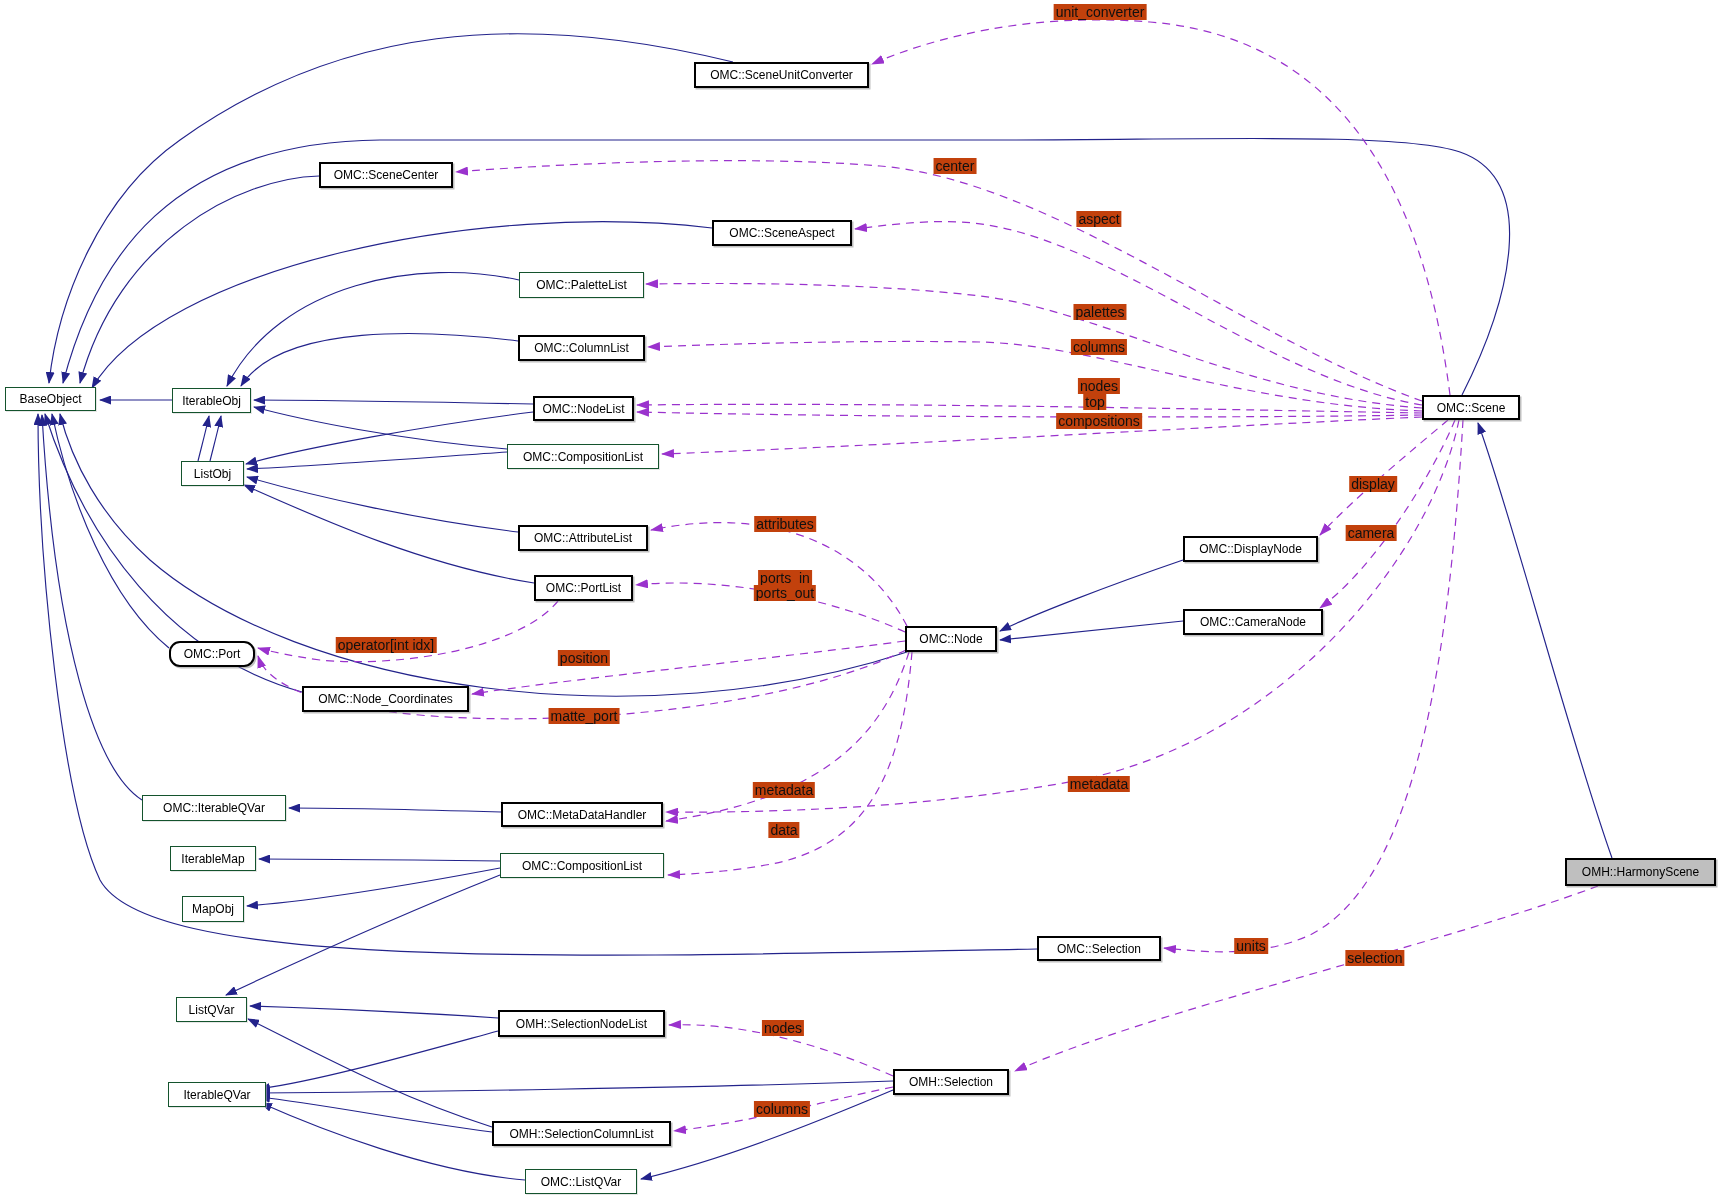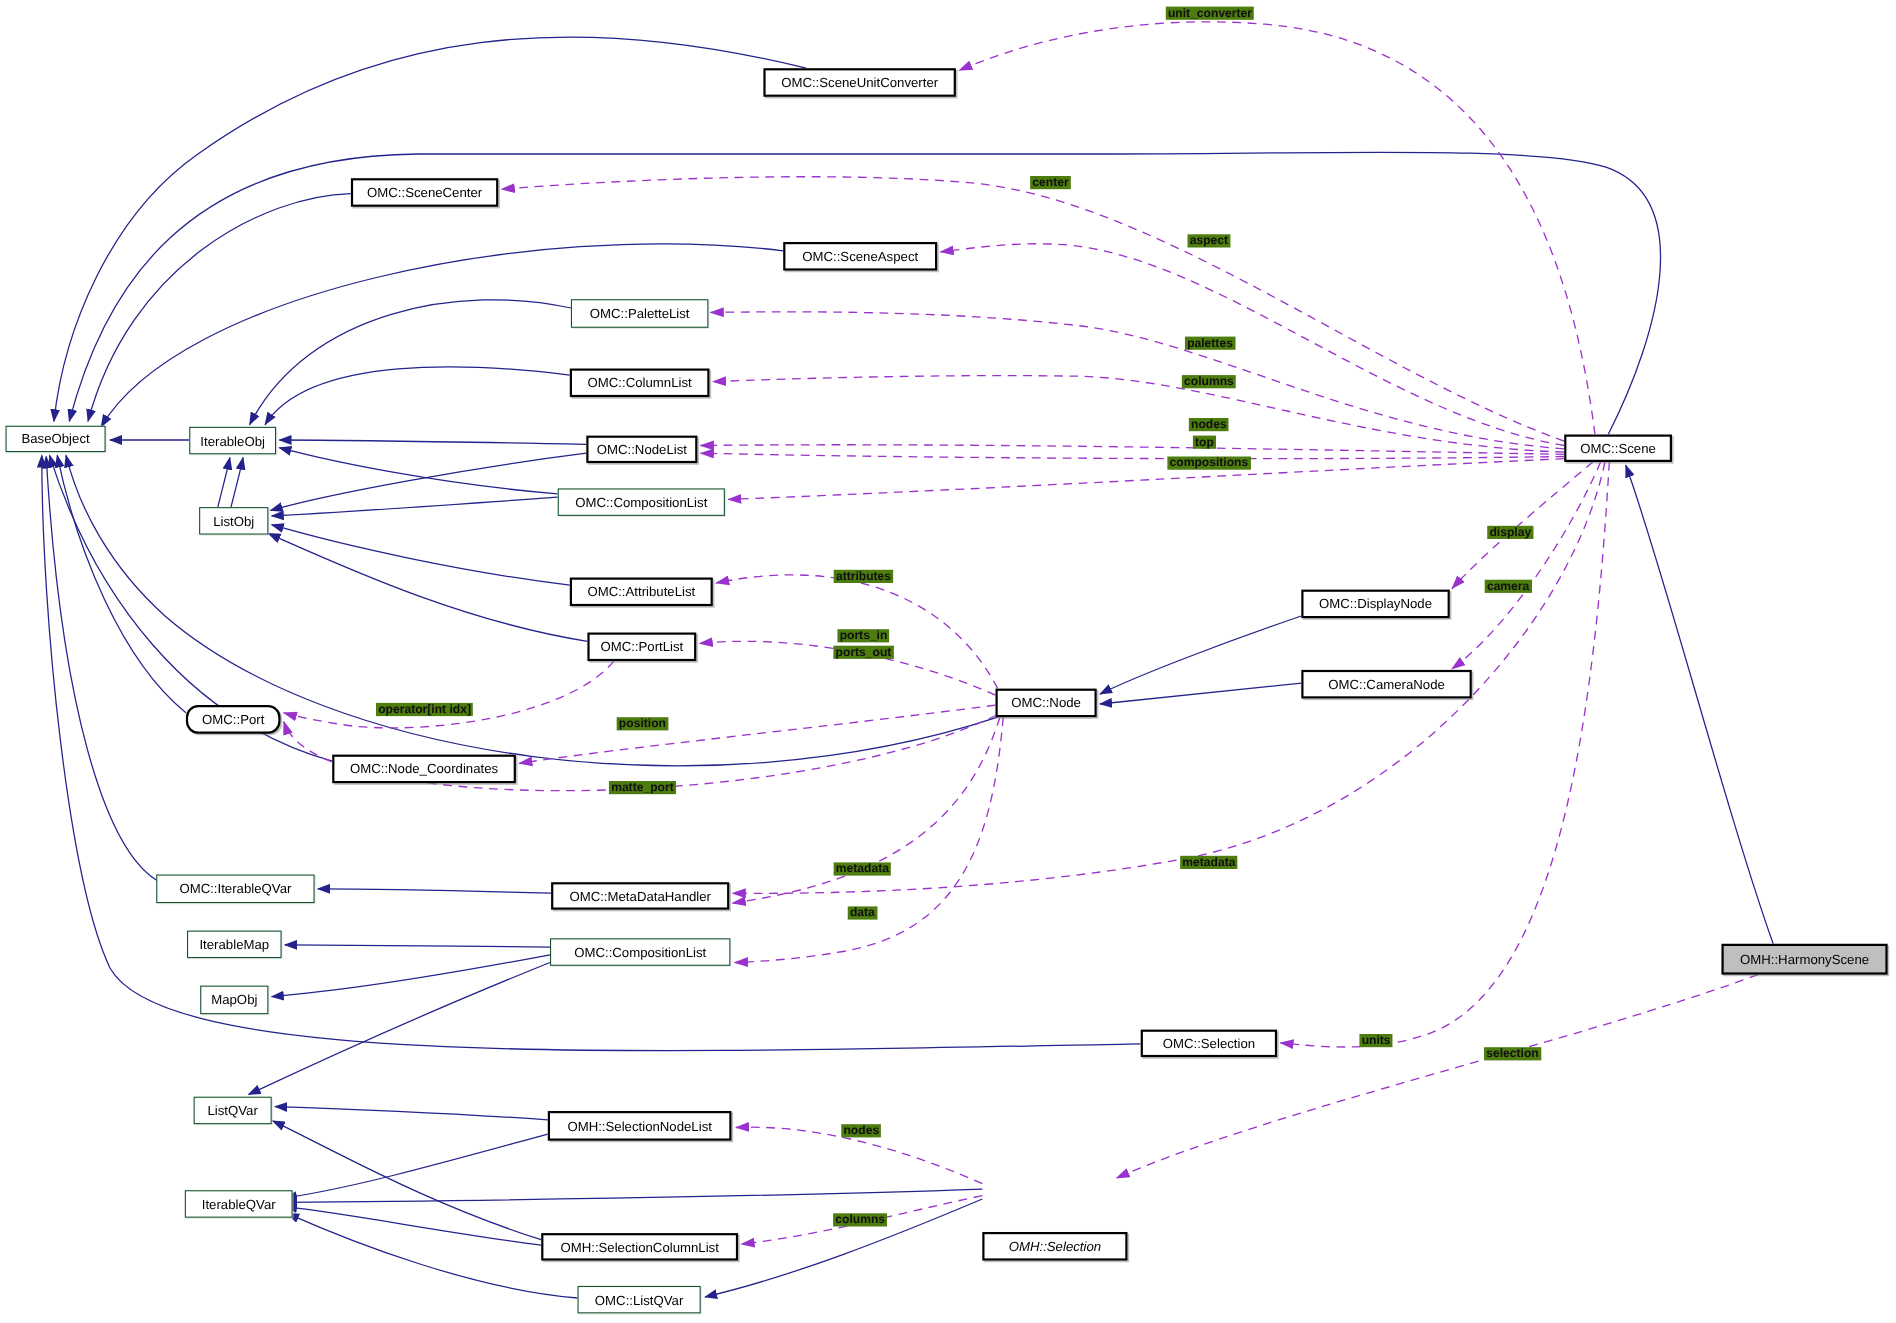--- a/index.html
+++ b/index.html
@@ -19,26 +19,25 @@
     white-space:nowrap;
     box-sizing:border-box;
     z-index:2;
   }
   .class-box.linked{border:2px solid #000;box-shadow:1.5px 1.5px 0 rgba(130,130,130,.5);}
   .class-box.plain{border:1px solid #14532d;box-shadow:1px 1px 0 rgba(205,205,205,.5);}
   .class-box.current{border:2px solid #000;background:#bfbfbf;box-shadow:1.5px 1.5px 0 rgba(130,130,130,.5);}
   .edge-label{
     position:absolute;
     transform:translate(-50%,-50%);
-    font-size:11px;color:#101010;
-    background:#4d7c0f;
+    font-size:14px;color:#101010;
+    background:#c2410c;
     padding:0 2px;
     white-space:nowrap;
     z-index:1;
-    font-weight:bold;
   }
   path.edge{fill:none;}
   path.inherit{stroke:#23238b;stroke-width:1.15;}
   path.use{stroke:#9a32cd;stroke-width:1.2;stroke-dasharray:8 6;}
 </style>
 </head>
 <body>
 
 <div id="canvas">
   <svg id="edges-svg" viewBox="0 0 1724 1203">
@@ -151,21 +150,21 @@
       </div>
       <div class="class-box linked" style="left: 302px; top: 686px; width: 167px; height: 26px;">
         <span>OMC::Node_Coordinates</span>
       </div>
       <div class="class-box linked" style="left: 905px; top: 626px; width: 92px; height: 26px;">
         <span>OMC::Node</span>
       </div>
       <div class="class-box linked" style="left: 1183px; top: 536px; width: 135px; height: 26px;">
         <span>OMC::DisplayNode</span>
       </div>
-      <div class="class-box linked" style="left: 1183px; top: 609px; width: 155px; height: 26px;">
+      <div class="class-box linked" style="left: 1183px; top: 609px; width: 140px; height: 26px;">
         <span>OMC::CameraNode</span>
       </div>
       <div class="class-box linked" style="left: 1422px; top: 395px; width: 98px; height: 25px;">
         <span>OMC::Scene</span>
       </div>
       <div class="class-box plain" style="left: 142px; top: 795px; width: 144px; height: 26px;">
         <span>OMC::IterableQVar</span>
       </div>
       <div class="class-box linked" style="left: 501px; top: 802px; width: 162px; height: 25px;">
         <span>OMC::MetaDataHandler</span>
@@ -184,21 +183,21 @@
       </div>
       <div class="class-box plain" style="left: 176px; top: 997px; width: 71px; height: 25px;">
         <span>ListQVar</span>
       </div>
       <div class="class-box linked" style="left: 498px; top: 1010px; width: 167px; height: 27px;">
         <span>OMH::SelectionNodeList</span>
       </div>
       <div class="class-box plain" style="left: 168px; top: 1082px; width: 98px; height: 25px;">
         <span>IterableQVar</span>
       </div>
-      <div class="class-box linked" style="left: 893px; top: 1120px; width: 132px; height: 26px; font-style: italic;">
+      <div class="class-box linked" style="left: 893px; top: 1069px; width: 116px; height: 26px;">
         <span>OMH::Selection</span>
       </div>
       <div class="class-box linked" style="left: 492px; top: 1121px; width: 179px; height: 25px;">
         <span>OMH::SelectionColumnList</span>
       </div>
       <div class="class-box plain" style="left: 525px; top: 1169px; width: 112px; height: 25px;">
         <span>OMC::ListQVar</span>
       </div>
       <div class="class-box current" style="left: 1565px; top: 858px; width: 151px; height: 28px;">
         <span>OMH::HarmonyScene</span>

